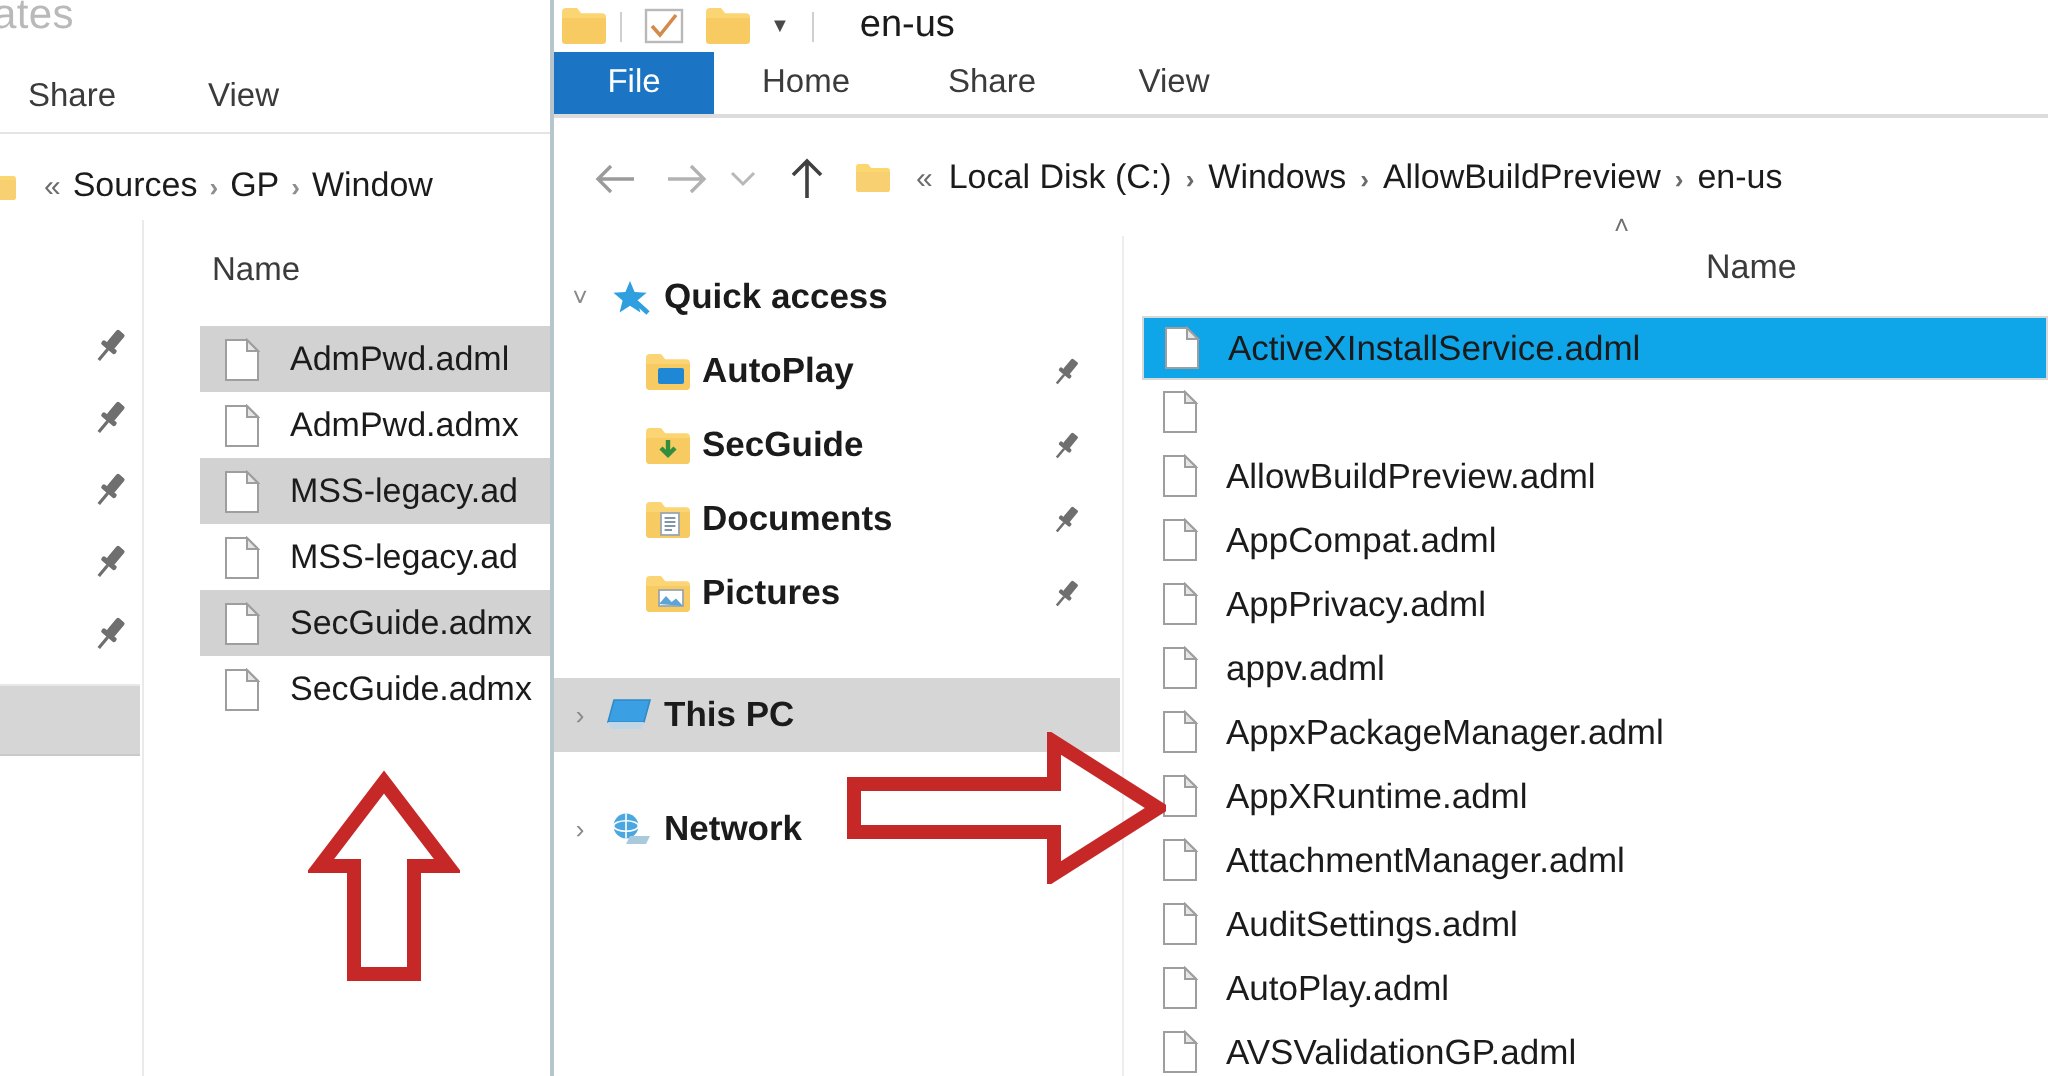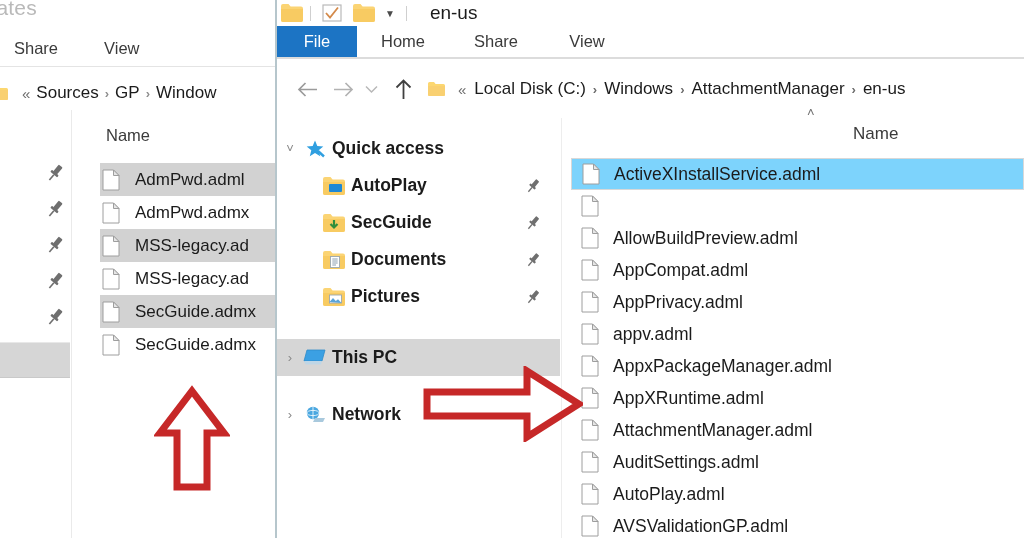--- a/index.html
+++ b/index.html
@@ -134,21 +134,21 @@
   #left-filelist {
     position: absolute;
     left: 100px; top: 163px;
     width: 176px;
   }
   #left-filelist .frow {
     position: relative;
     height: 33px;
     display: flex;
     align-items: center;
-    padding-left: 2px;
+    padding-left: 12px;
   }
   #left-filelist .frow.alt { background: #d2d2d2; }
   #left-filelist .fname {
     font-size: 17px;
     color: #1b1b1b;
     white-space: nowrap;
     margin-left: 15px;
   }
 
   
@@ -345,21 +345,21 @@
   }
   #r-filelist .frow {
     position: relative;
     height: 32px;
     display: flex;
     align-items: center;
     padding-left: 10px;
   }
   #r-filelist .frow.focused {
     border: 1px solid #d8d8d8;
-    background: #7dd3fc;
+    background: #0ea5e9;
   }
   #r-filelist .fname {
     font-size: 17.5px;
     color: #1b1b1b;
     white-space: nowrap;
     margin-left: 14px;
   }
 
   
   #arrow-up {
@@ -548,21 +548,21 @@
       <div id="r-crumbbar">
         <svg class="folder-ico" viewBox="0 0 17 14">
           <path d="M0 1.5 A1.5 1.5 0 0 1 1.5 0 H6 L7.6 2 H15.5 A1.5 1.5 0 0 1 17 3.5 V12.5 A1.5 1.5 0 0 1 15.5 14 H1.5 A1.5 1.5 0 0 1 0 12.5 Z" fill="#fcd770"></path>
           <path d="M0 4 H17 V12.5 A1.5 1.5 0 0 1 15.5 14 H1.5 A1.5 1.5 0 0 1 0 12.5 Z" fill="#f9d071"></path>
         </svg>
         <span class="chev-dbl">«</span>
         <span class="crumb">Local Disk (C:)</span>
         <span class="crumb-sep">›</span>
         <span class="crumb">Windows</span>
         <span class="crumb-sep">›</span>
-        <span class="crumb">AttachmentManager</span>
+        <span class="crumb">AllowBuildPreview</span>
         <span class="crumb-sep">›</span>
         <span class="crumb">en-us</span>
       </div>
     </div>
 
     <div id="r-collapse-chev">˄</div>
 
     <div id="r-navpane">
 
       <div class="nav-item">

